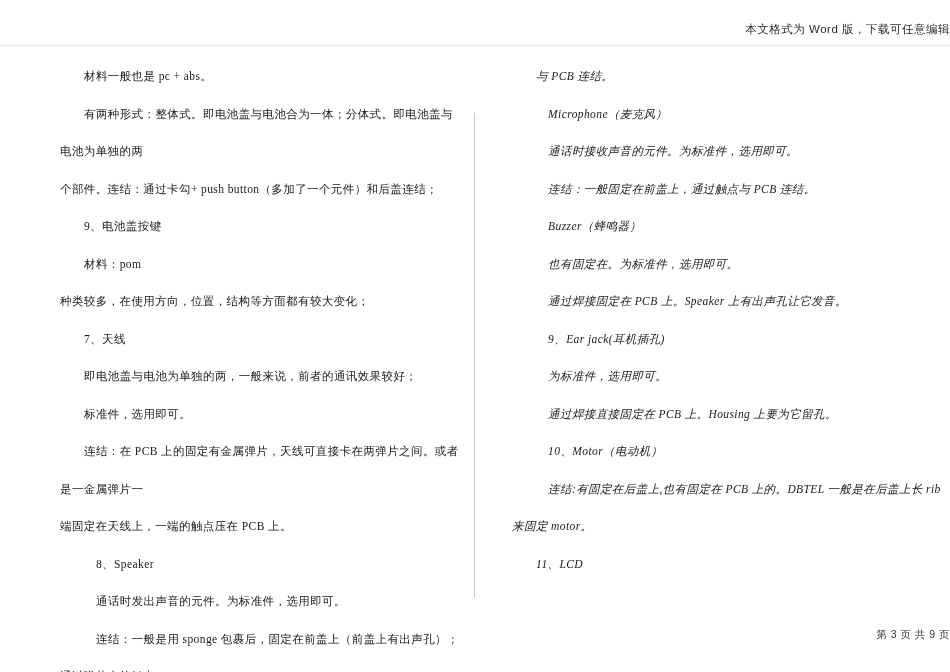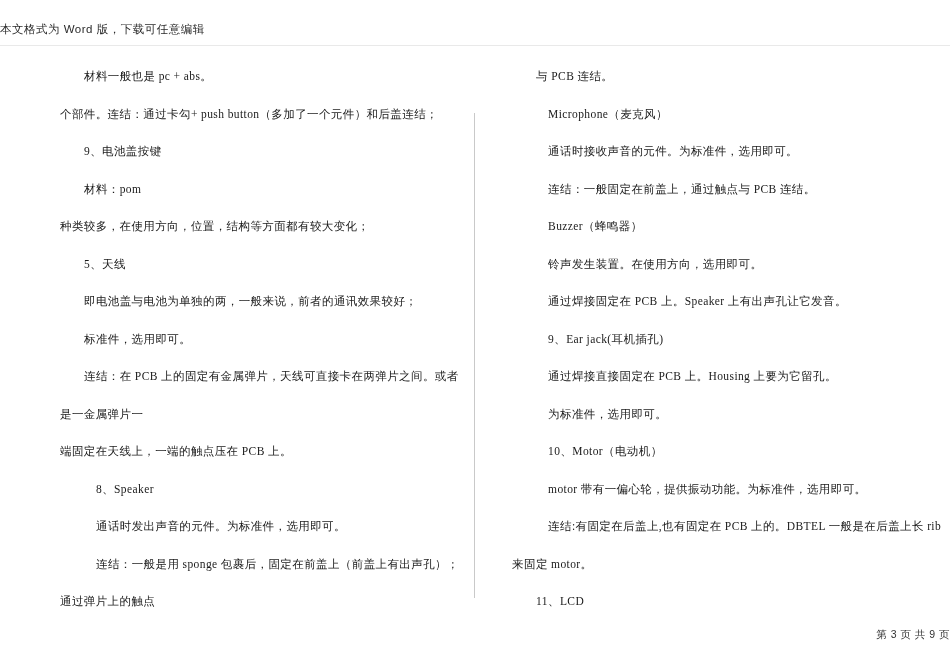--- a/index.html
+++ b/index.html
@@ -20,21 +20,21 @@
     left: 0; top: 0;
     width: 950px;
     height: 672px;
     box-sizing: border-box;
   }
   .header {
     position: absolute;
     top: 22px;
     left: 0;
     width: 950px;
-    text-align: left;
+    text-align: right;
     font-family: "Liberation Sans", "DejaVu Sans", sans-serif;
     font-size: 11.5px;
     color: #2b2b2b;
     letter-spacing: 0.5px;
   }
   .header-rule {
     position: absolute;
     top: 45px;
     left: 0px;
     width: 950px;
@@ -55,20 +55,21 @@
     width: 501px;
     height: 560px;
     position: relative;
   }
   .col-left {
     padding-left: 60px;
     padding-right: 14px;
   }
   .col-right {
     padding-left: 36px;
+    font-style: italic;
   }
   .divider {
     position: absolute;
     left: 474px;
     top: 55px;
     width: 1px;
     height: 485px;
     background: #c9c9c9;
   }
   p.para {
@@ -106,47 +107,47 @@
 <body>
 
 <div class="page">
 
   <div class="header">本文格式为 Word 版，下载可任意编辑</div>
   <div class="header-rule"></div>
 
   <div class="columns">
     <div class="col col-left">
       <p class="para indent">材料一般也是 pc + abs。</p>
+      <p class="para indent">有两种形式：整体式。即电池盖与电池合为一体；分体式。即电池盖与电池为单独的两</p>
       <p class="para hang">个部件。连结：通过卡勾+ push button（多加了一个元件）和后盖连结；</p>
       <p class="para indent">9、电池盖按键</p>
       <p class="para indent">材料：pom</p>
       <p class="para hang">种类较多，在使用方向，位置，结构等方面都有较大变化；</p>
-      <p class="para indent">5、天线</p>
+      <p class="para indent">7、天线</p>
       <p class="para indent">即电池盖与电池为单独的两，一般来说，前者的通讯效果较好；</p>
       <p class="para indent">标准件，选用即可。</p>
       <p class="para indent">连结：在 PCB 上的固定有金属弹片，天线可直接卡在两弹片之间。或者是一金属弹片一</p>
       <p class="para hang">端固定在天线上，一端的触点压在 PCB 上。</p>
       <p class="para indent2">8、Speaker</p>
       <p class="para indent2">通话时发出声音的元件。为标准件，选用即可。</p>
       <p class="para indent2">连结：一般是用 sponge 包裹后，固定在前盖上（前盖上有出声孔）；通过弹片上的触点</p>
     </div>
 
     <div class="col col-right">
       <p class="para indent">与 PCB 连结。</p>
       <p class="para indent2">Microphone（麦克风）</p>
       <p class="para indent2">通话时接收声音的元件。为标准件，选用即可。</p>
       <p class="para indent2">连结：一般固定在前盖上，通过触点与 PCB 连结。</p>
       <p class="para indent2">Buzzer（蜂鸣器）</p>
-      <p class="para indent2">铃声发生装置。在使用方向，选用即可。</p>
+      <p class="para indent2">也有固定在。为标准件，选用即可。</p>
       <p class="para indent2">通过焊接固定在 PCB 上。Speaker 上有出声孔让它发音。</p>
       <p class="para indent2">9、Ear jack(耳机插孔)</p>
+      <p class="para indent2">为标准件，选用即可。</p>
       <p class="para indent2">通过焊接直接固定在 PCB 上。Housing 上要为它留孔。</p>
-      <p class="para indent2">为标准件，选用即可。</p>
       <p class="para indent2">10、Motor（电动机）</p>
-      <p class="para indent2">motor 带有一偏心轮，提供振动功能。为标准件，选用即可。</p>
       <p class="para indent2">连结:有固定在后盖上,也有固定在 PCB 上的。DBTEL 一般是在后盖上长 rib 来固定 motor。</p>
       <p class="para indent">11、LCD</p>
     </div>
 
     <div class="divider"></div>
   </div>
 
   <div class="footer">第 3 页 共 9 页</div>
 
 </div>

